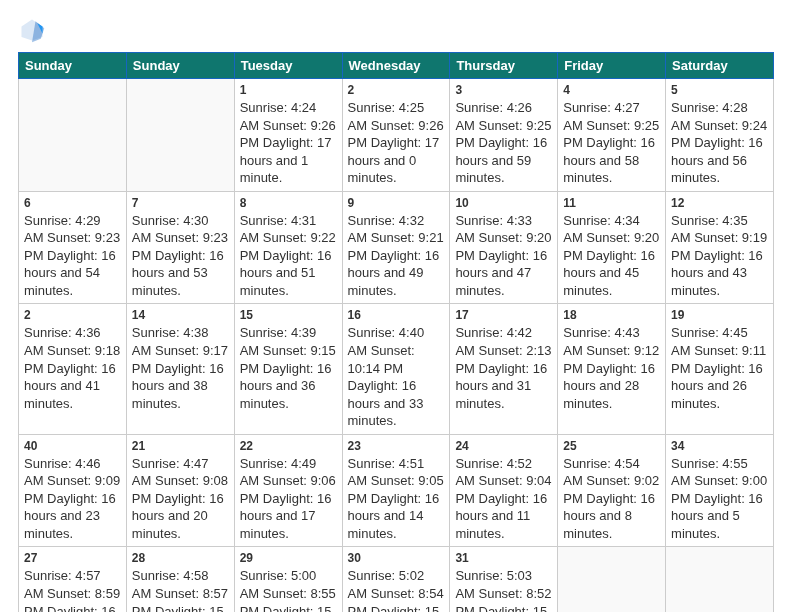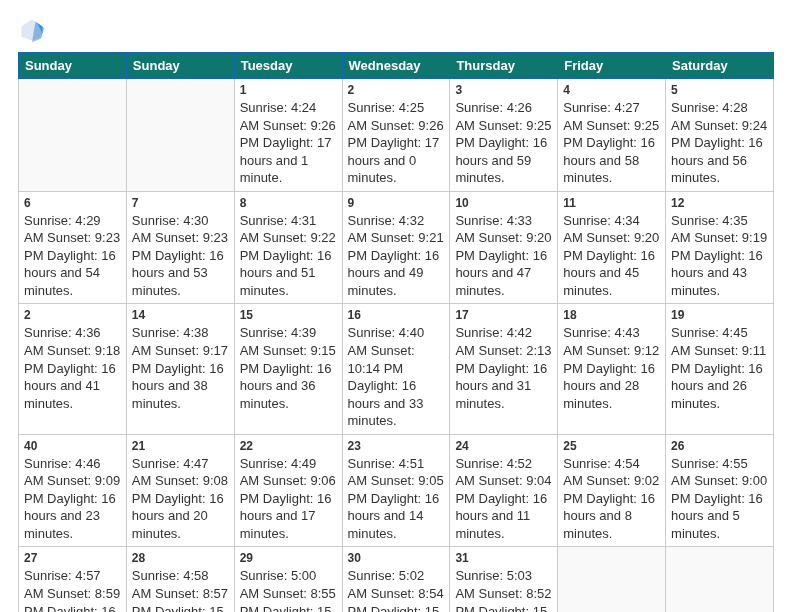--- a/index.html
+++ b/index.html
@@ -306,21 +306,21 @@
 and 11 minutes.</div>
           </td>
           <td>
             <span class="day-number">25</span>
             <div class="cell-text">Sunrise: 4:54 AM
 Sunset: 9:02 PM
 Daylight: 16 hours
 and 8 minutes.</div>
           </td>
           <td>
-            <span class="day-number">26</span>
+            <span class="day-number">34</span>
             <div class="cell-text">Sunrise: 4:55 AM
 Sunset: 9:00 PM
 Daylight: 16 hours
 and 5 minutes.</div>
           </td>
         </tr>
         <tr>
           <td>
             <span class="day-number">27</span>
             <div class="cell-text">Sunrise: 4:57 AM

